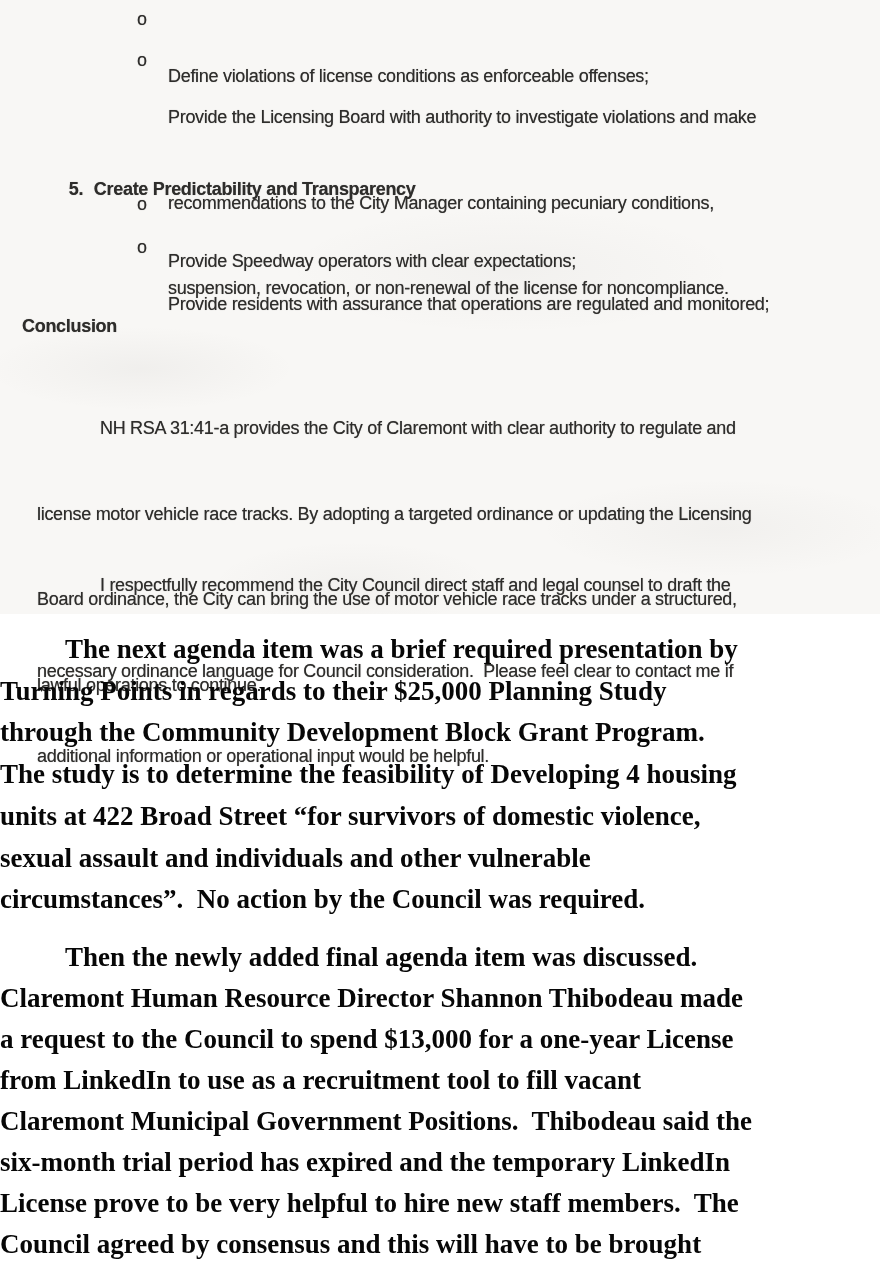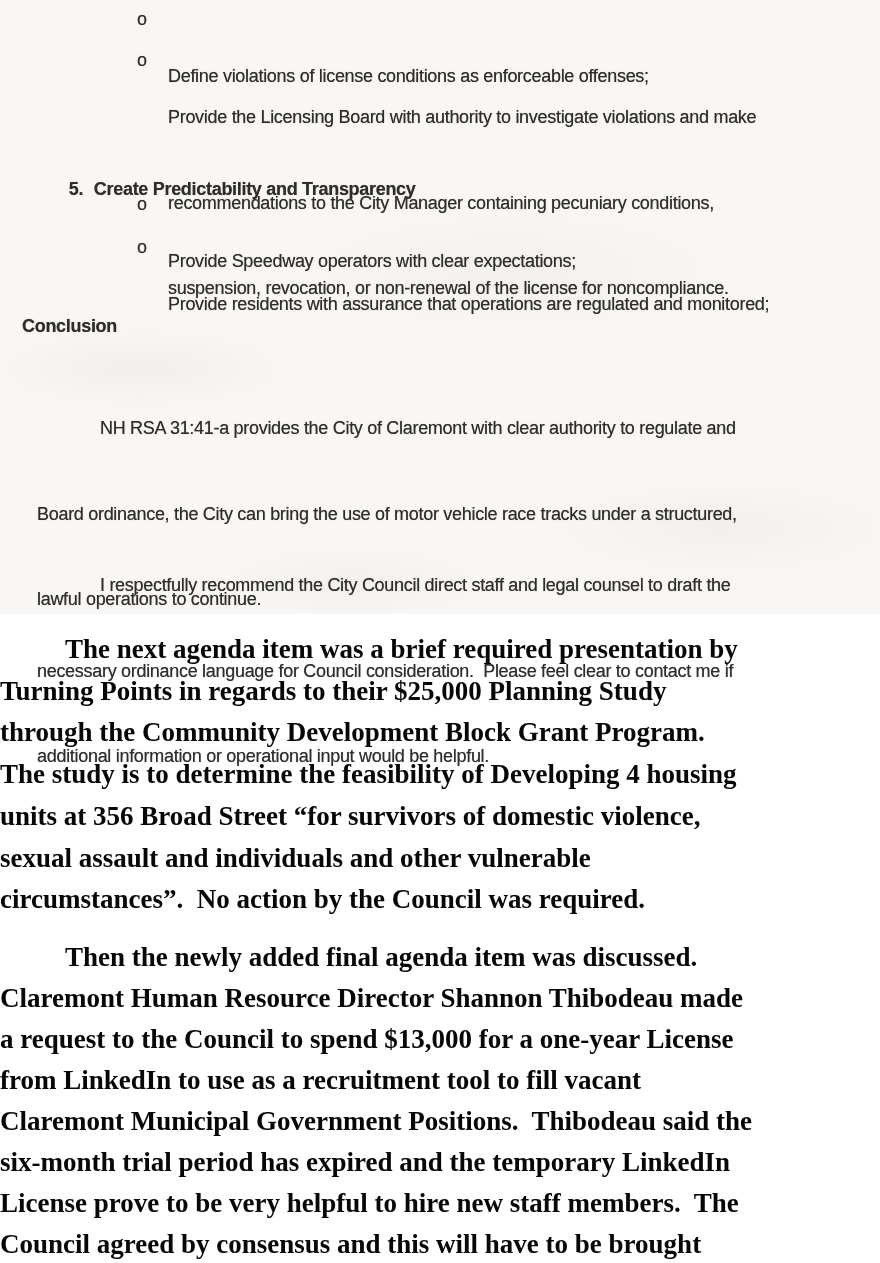--- a/index.html
+++ b/index.html
@@ -88,38 +88,39 @@
     <span class="bullet-mark">o</span>
     <div>
       <div>Provide residents with assurance that operations are regulated and monitored;</div>
     </div>
   </div>
 
   <div class="concl-head" style="top:312px;">Conclusion</div>
 
   <div class="abs cpara" style="left:37px; top:357px;">
     <div class="first">NH RSA 31:41-a provides the City of Claremont with clear authority to regulate and</div>
+    <div>license motor vehicle race tracks. By adopting a targeted ordinance or updating the Licensing</div>
     <div>Board ordinance, the City can bring the use of motor vehicle race tracks under a structured,</div>
     <div>lawful operations to continue.</div>
   </div>
 
   <div class="abs cpara" style="left:37px; top:514px;">
     <div class="first">I respectfully recommend the City Council direct staff and legal counsel to draft the</div>
     <div>necessary ordinance language for Council consideration.  Please feel clear to contact me if</div>
     <div>additional information or operational input would be helpful.</div>
   </div>
 
 </div>
 
 <div class="typed" id="mpara1">
   <div class="first">The next agenda item was a brief required presentation by</div>
   <div>Turning Points in regards to their $25,000 Planning Study</div>
   <div>through the Community Development Block Grant Program.</div>
   <div>The study is to determine the feasibility of Developing 4 housing</div>
-  <div>units at 356 Broad Street “for survivors of domestic violence,</div>
+  <div>units at 422 Broad Street “for survivors of domestic violence,</div>
   <div>sexual assault and individuals and other vulnerable</div>
   <div>circumstances”.  No action by the Council was required.</div>
 </div>
 
 <div class="typed" id="mpara2">
   <div class="first">Then the newly added final agenda item was discussed.</div>
   <div>Claremont Human Resource Director Shannon Thibodeau made</div>
   <div>a request to the Council to spend $13,000 for a one-year License</div>
   <div>from LinkedIn to use as a recruitment tool to fill vacant</div>
   <div>Claremont Municipal Government Positions.  Thibodeau said the</div>

